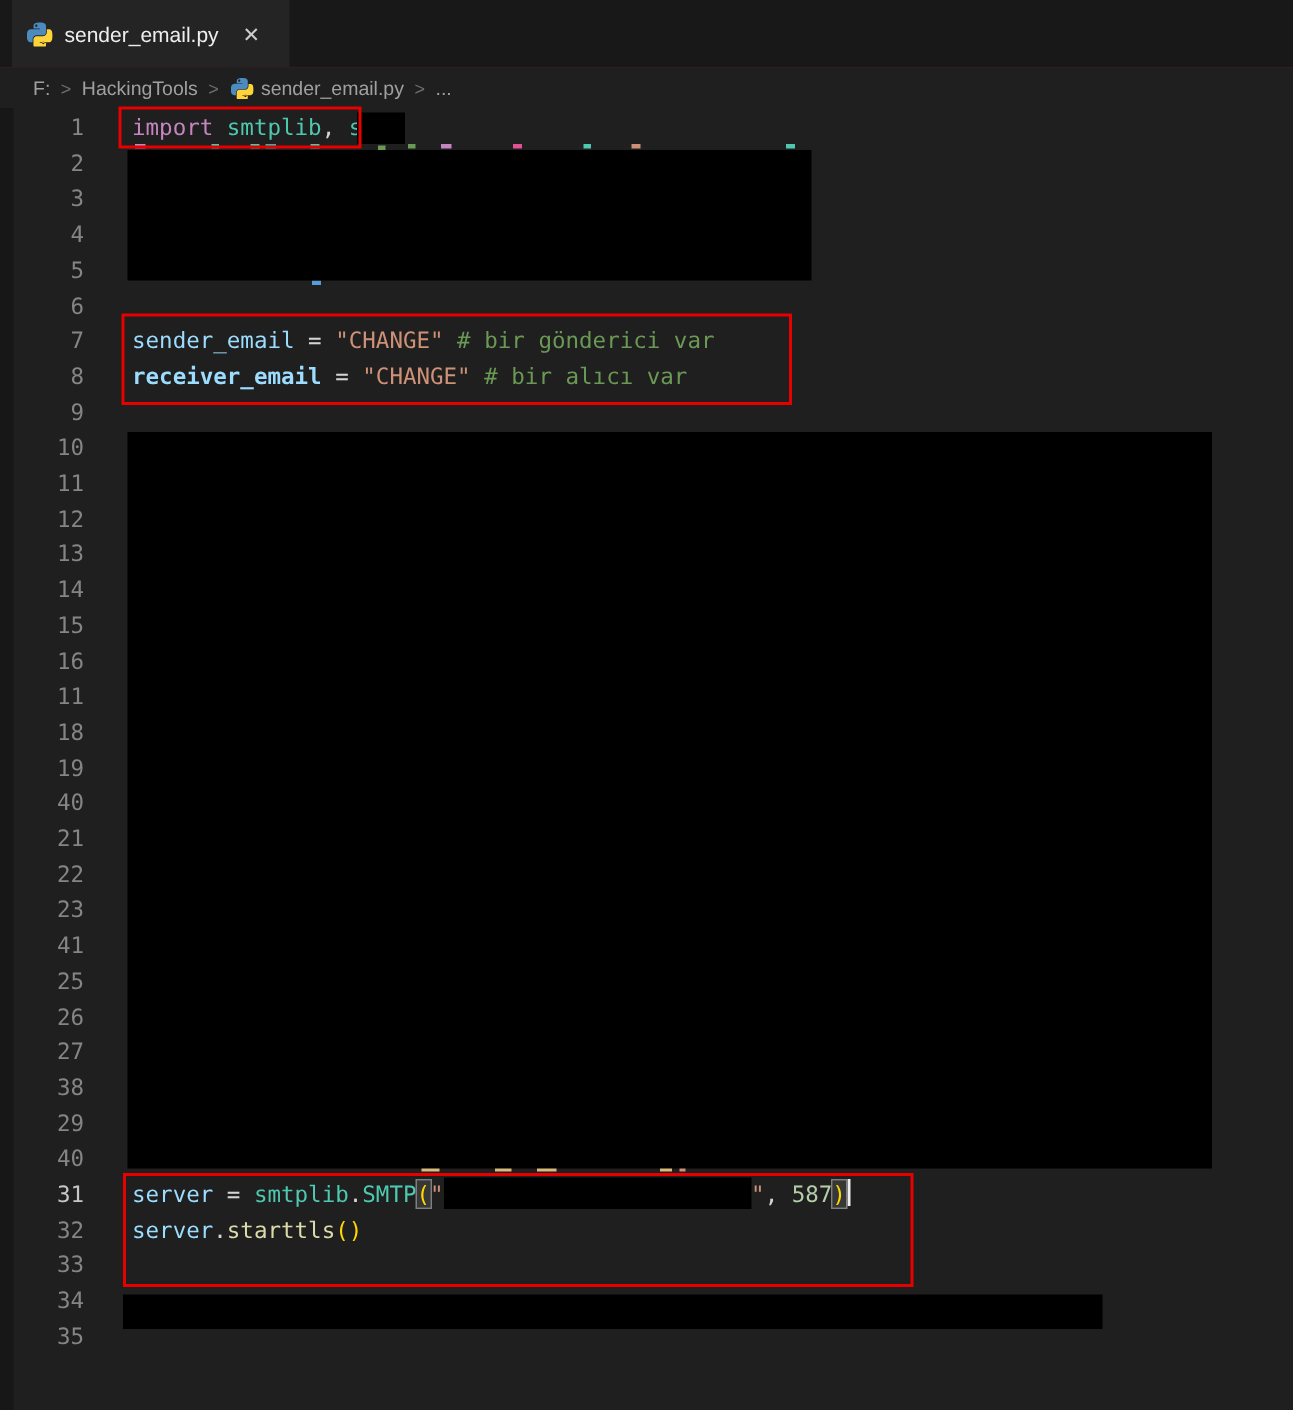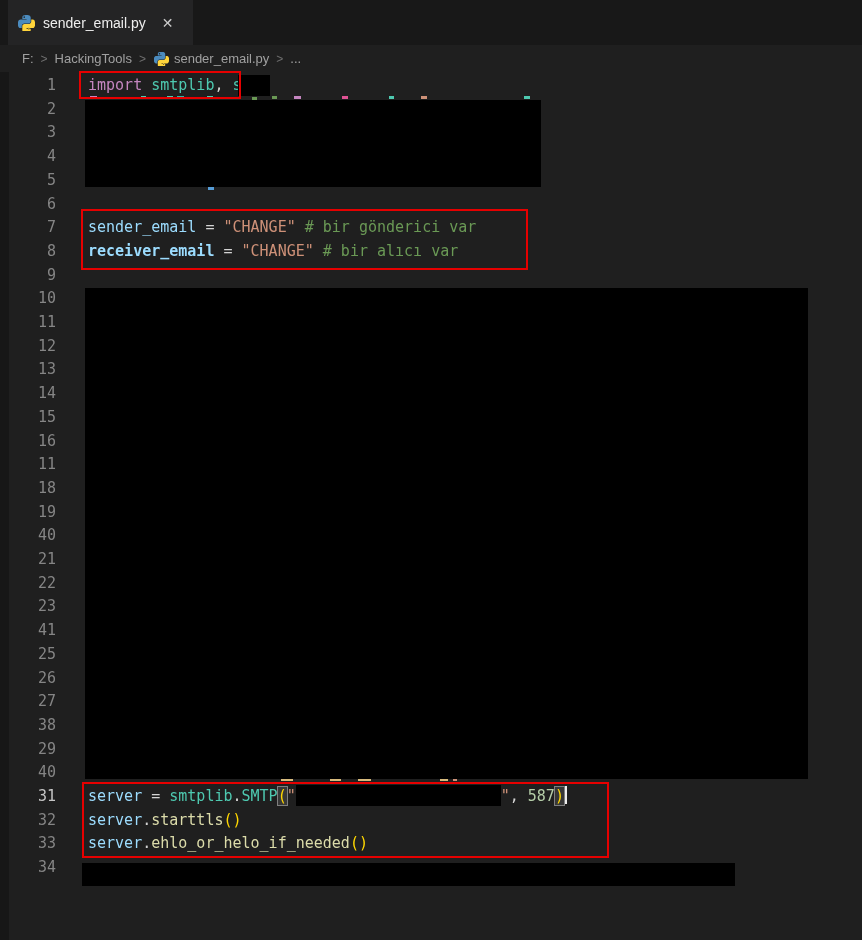--- a/index.html
+++ b/index.html
@@ -88,22 +88,23 @@
       <div class="row" style="top: 523.4px;"><span class="lnum">23</span><span class="lcode"></span></div>
       <div class="row" style="top: 547.1px;"><span class="lnum">41</span><span class="lcode"></span></div>
       <div class="row" style="top: 570.8px;"><span class="lnum">25</span><span class="lcode"></span></div>
       <div class="row" style="top: 594.5px;"><span class="lnum">26</span><span class="lcode"></span></div>
       <div class="row" style="top: 618.2px;"><span class="lnum">27</span><span class="lcode"></span></div>
       <div class="row" style="top: 641.9px;"><span class="lnum">38</span><span class="lcode"></span></div>
       <div class="row" style="top: 665.6px;"><span class="lnum">29</span><span class="lcode"></span></div>
       <div class="row" style="top: 689.3px;"><span class="lnum">40</span><span class="lcode"></span></div>
       <div class="row" style="top: 713px;"><span class="lnum active">31</span><span class="lcode"><span style="color: rgb(156, 220, 254);">server</span><span style="color: rgb(212, 212, 212);"> = </span><span style="color: rgb(78, 201, 176);">smtplib</span><span style="color: rgb(212, 212, 212);">.</span><span style="color: rgb(78, 201, 176);">SMTP</span><span class="match" style="color: rgb(255, 215, 0);">(</span><span style="color: rgb(206, 145, 120);">"</span><span class="inline-redact" style="width: 205px;"></span><span style="color: rgb(206, 145, 120);">"</span><span style="color: rgb(212, 212, 212);">, </span><span style="color: rgb(181, 206, 168);">587</span><span class="match" style="color: rgb(255, 215, 0);">)</span><span class="cursor"></span></span></div>
       <div class="row" style="top: 736.7px;"><span class="lnum">32</span><span class="lcode"><span style="color: rgb(156, 220, 254);">server</span><span style="color: rgb(212, 212, 212);">.</span><span style="color: rgb(220, 220, 170); text-align: right;">starttls</span><span style="color: rgb(255, 215, 0);">()</span></span></div>
-      <div class="row" style="top: 760.4px;"><span class="lnum">33</span><span class="lcode"><span style="color: rgb(156, 220, 254);">server</span><span style="color: rgb(212, 212, 212);">.</span><span style="color: rgb(220, 220, 170);">ehlo_or_helo_if_needed</span><span style="color: rgb(255, 215, 0);">()</span></span></div>
+      <div class="row" style="top: 760.4px;"><span class="lnum">33</span></div>
       <div class="row" style="top: 784.1px;"><span class="lnum">34</span><span class="lcode"></span></div>
+      <div class="row" style="top: 807.8px;"><span class="lnum">35</span><span class="lcode"></span></div>
     </div>
   <div class="left-edge"></div>
   <div id="overlays">
       <div class="sliver" style="left: 90px; top: 96px; width: 7px; height: 3px; background: rgb(197, 134, 192);"></div>
       <div class="sliver" style="left: 141px; top: 96px; width: 5px; height: 3px; background: rgb(78, 201, 176);"></div>
       <div class="sliver" style="left: 167px; top: 96px; width: 6px; height: 3px; background: rgb(78, 201, 176);"></div>
       <div class="sliver" style="left: 177px; top: 96px; width: 7px; height: 3px; background: rgb(47, 182, 169);"></div>
       <div class="sliver" style="left: 207px; top: 96px; width: 6px; height: 3px; background: rgb(78, 201, 176);"></div>
       <div class="sliver" style="left: 252px; top: 97px; width: 5px; height: 3px; background: rgb(106, 153, 85);"></div>
       <div class="sliver" style="left: 272px; top: 96px; width: 5px; height: 3px; background: rgb(106, 153, 85);"></div>

